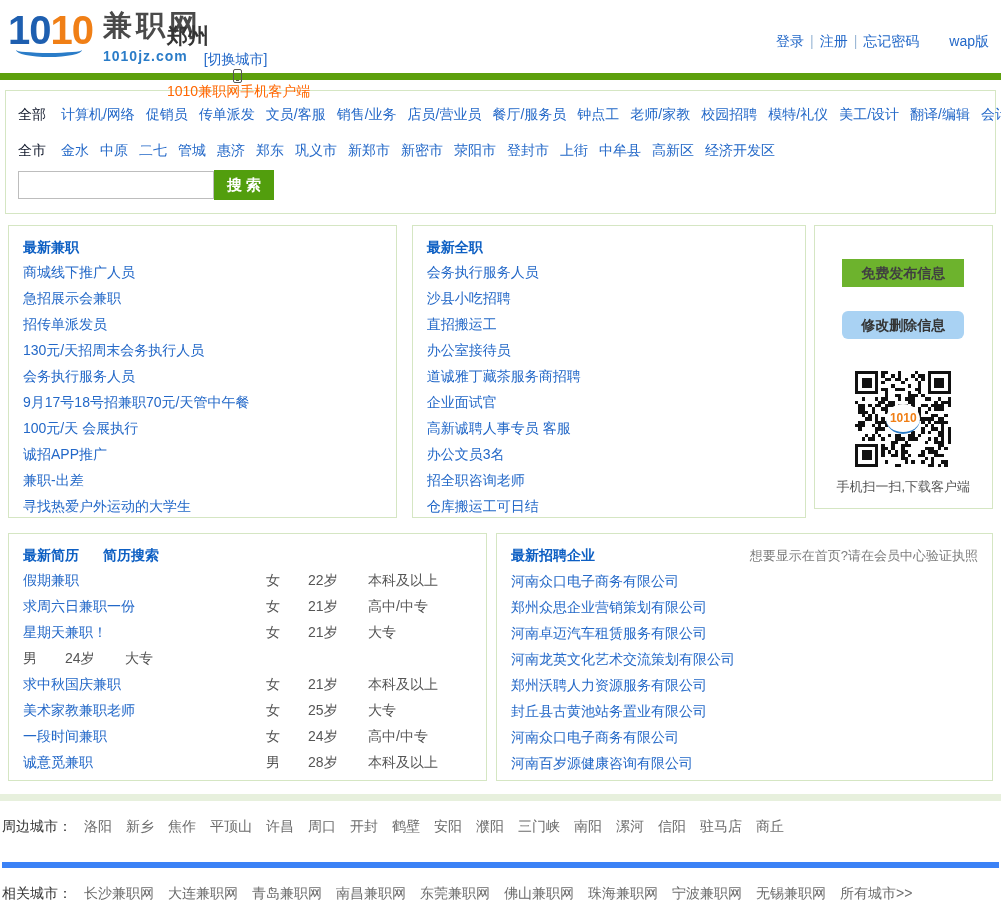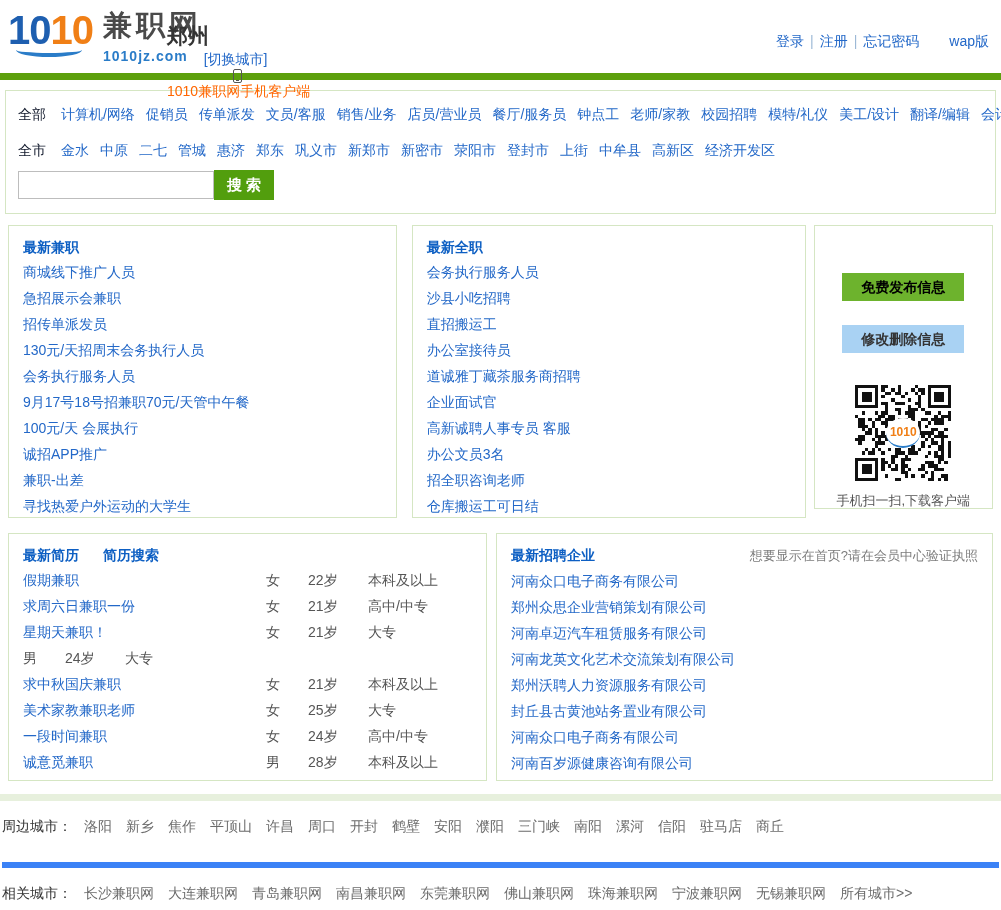--- a/index.html
+++ b/index.html
@@ -66,22 +66,22 @@
   .resume-row { display: flex; line-height: 26px; font-size: 14px; }
   .resume-row .rtitle { flex: 1; overflow: hidden; white-space: nowrap; }
   .resume-row .col { color: #555; }
   .resume-row .g { width: 42px; }
   .resume-row .a { width: 60px; }
   .resume-row .e { width: 104px; }
 
   
   .side-btn { display: block; width: 122px; height: 28px; line-height: 28px; margin: 0 auto;
               font-size: 14px; font-weight: bold; text-align: center; }
-  .btn-post { margin-top: 47px; background: var(--post_button_green); color: #000000; }
-  .btn-edit { margin-top: 24px; background: var(--edit_button_blue); color: #333; }
+  .btn-post { margin-top: 33px; background: var(--post_button_green); color: #404040; }
+  .btn-edit { margin-top: 24px; background: var(--edit_button_blue); color: #333; border-radius: 6px; }
   .qr-wrap { position: relative; width: 96px; height: 96px; margin: 32px auto 0; }
   .qr-wrap svg { display: block; width: 96px; height: 96px; }
   .qr-center { position: absolute; left: 50%; top: 50%; transform: translate(-50%, -50%);
                background: #fff; border-radius: 50%; width: 34px; height: 30px; line-height: 28px;
                font-size: 12px; font-weight: bold; color: #f07f16; text-align: center;
                border-bottom: 2px solid #2a7cc8; }
   .qr-caption { margin-top: 11px; font-size: 13px; color: #555; }
 
   
   .footer-divider { height: 7px; background: var(--footer_divider_green); margin-top: 13px; }

